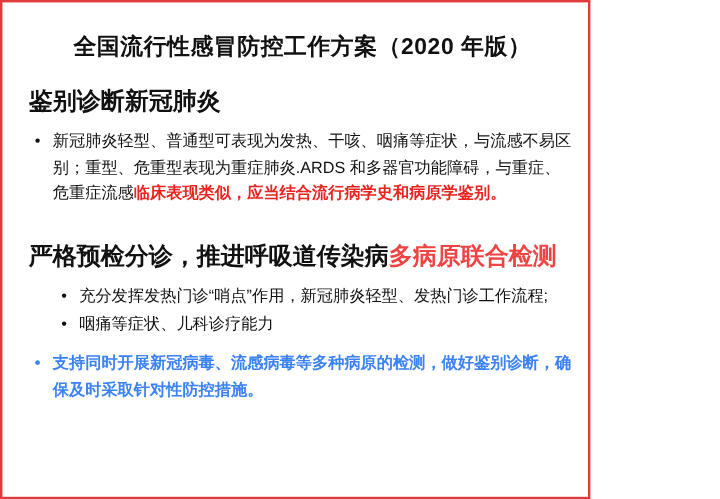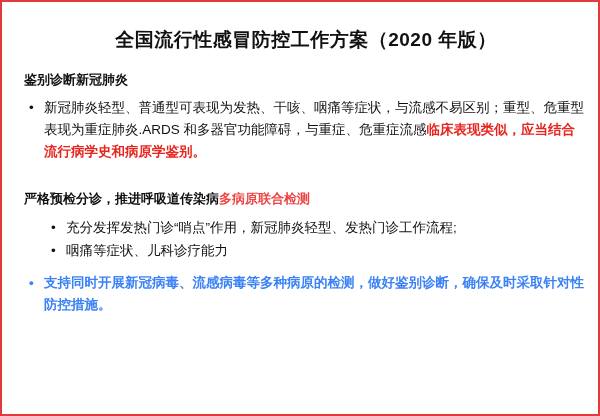--- a/index.html
+++ b/index.html
@@ -8,41 +8,41 @@
   }
   body {
     width: 600px;
     height: 416px;
     background: #ffffff;
     font-family: "Liberation Sans", sans-serif;
     overflow: hidden;
   }
   .page {
     position: relative;
-    width: 600px;
+    width: 492px;
     height: 416px;
     box-sizing: border-box;
     background: #ffffff;
     border: 2px solid #e03a3a;
     padding: 18px 10px 10px 22px;
   }
   .title {
     text-align: center;
     font-size: 19px;
     font-weight: bold;
     color: #111111;
     letter-spacing: 0.5px;
     margin: 8px 0 18px 0;
     line-height: 1.3;
   }
   .section {
     margin-bottom: 12px;
   }
   .section-heading {
-    font-size: 13px;
+    font-size: 20px;
     font-weight: bold;
     color: #111111;
     margin: 0 0 8px 0;
     line-height: 1.4;
   }
   .section-heading .accent {
     color: #ef4444;
   }
   .bullet-list {
     list-style: none;

